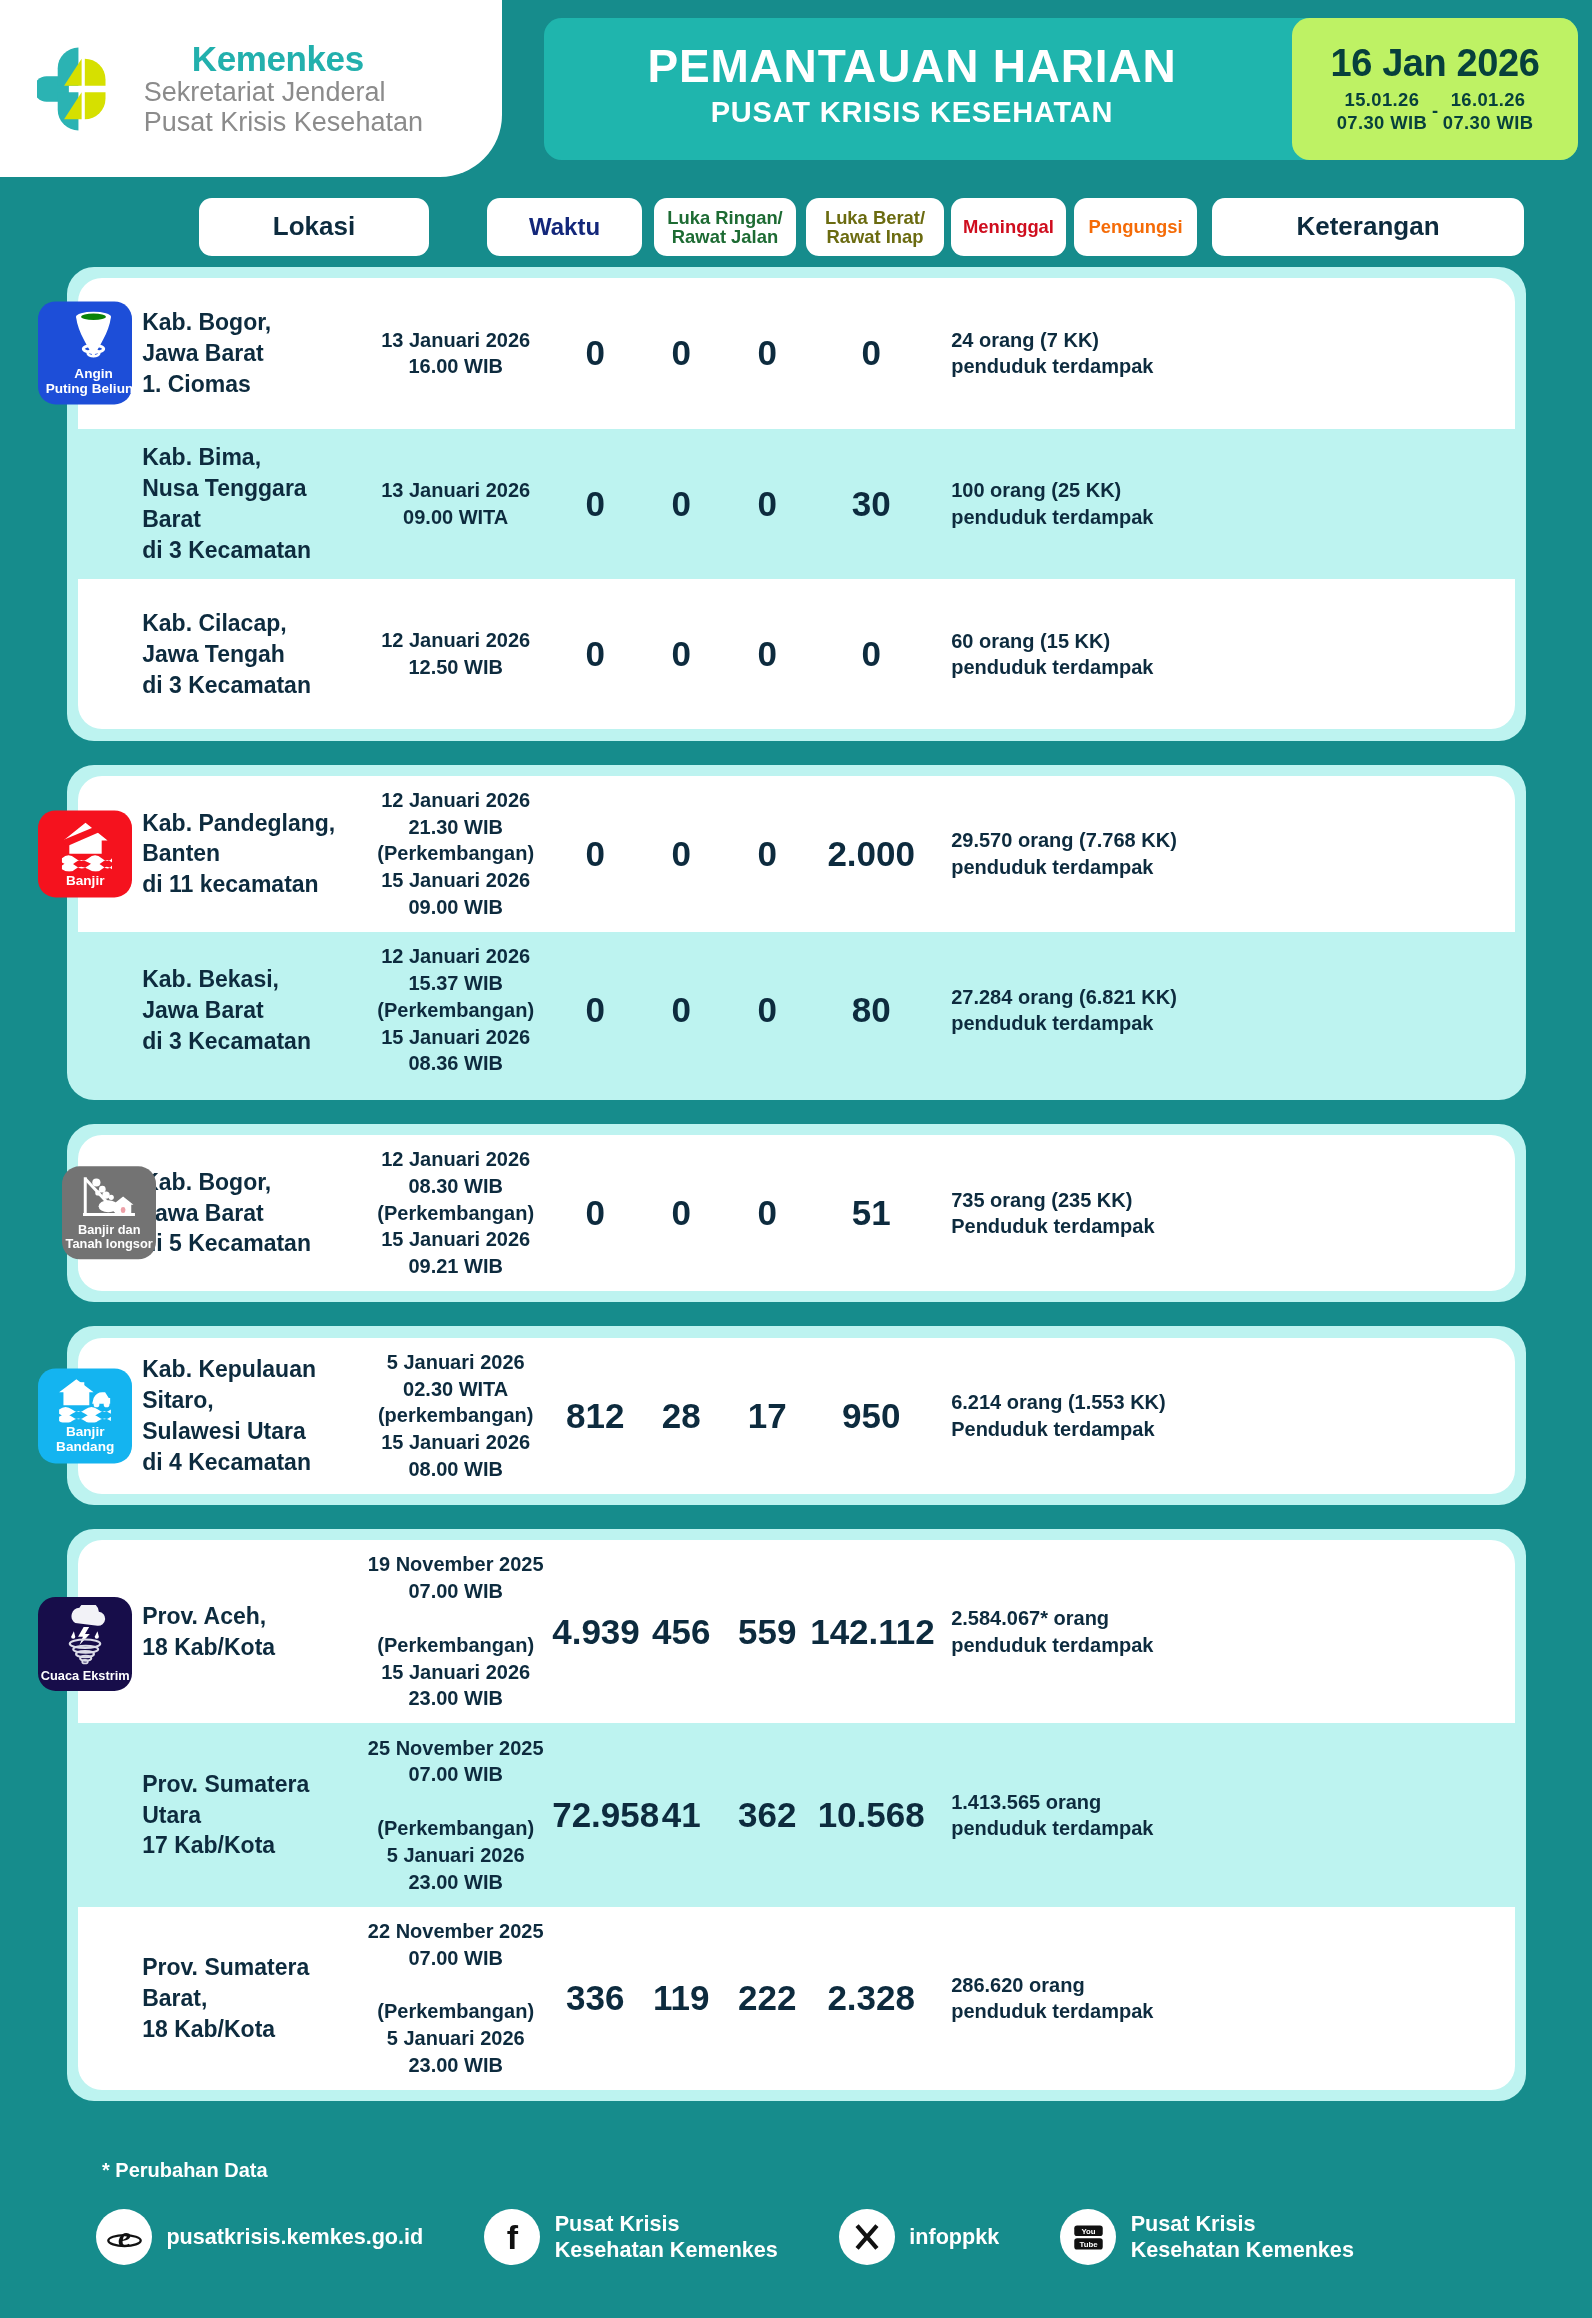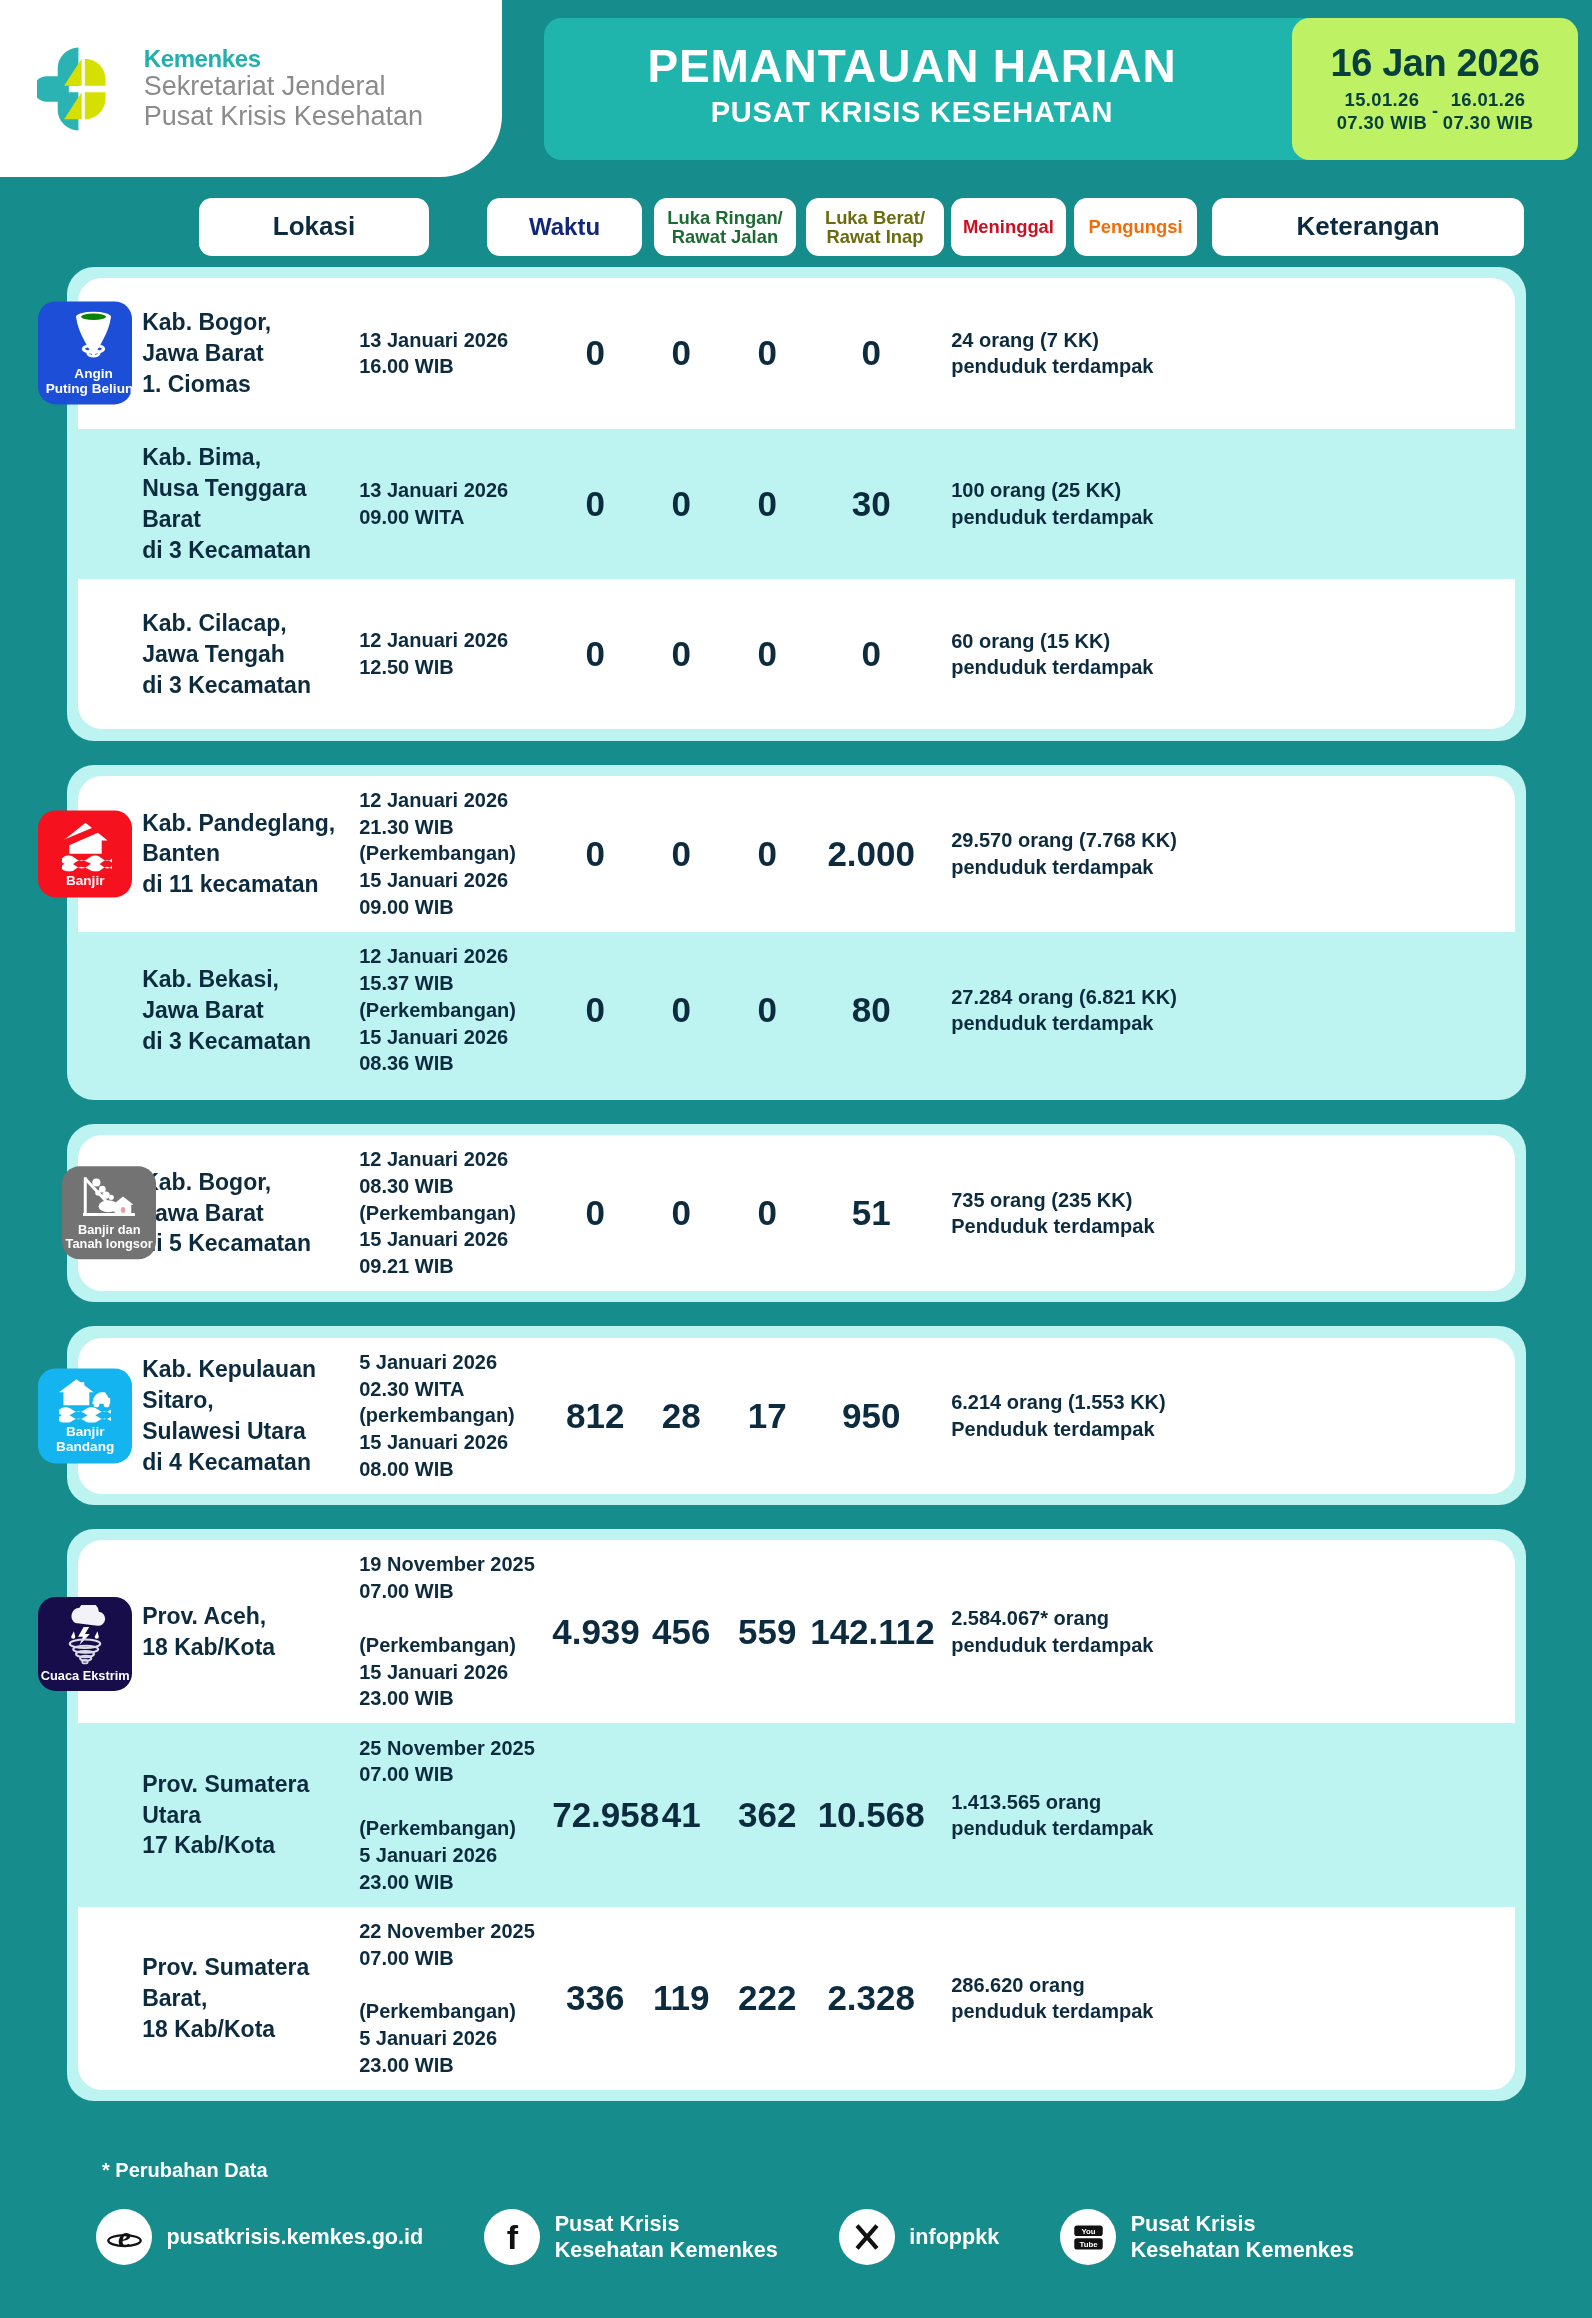--- a/index.html
+++ b/index.html
@@ -13,21 +13,21 @@
   
   .header{position:relative;height:177px;width:100%;}
   .logo-plate{
     position:absolute;left:0;top:0;width:502px;height:177px;
     background:#ffffff;border-bottom-right-radius:62px;border-top-right-radius:0;
     display:flex;align-items:center;
   }
   .logo-wrap{display:flex;align-items:center;margin-left:37px;}
   .logo-mark{width:94px;height:96px;flex:none;}
   .logo-text{margin-left:12.8px;}
-  .logo-l1{font-size:24px;font-weight:bold;color:#22b0ad;line-height:1.06;letter-spacing:-0.4px;}
+  .logo-l1{font-size:35px;font-weight:bold;color:#22b0ad;line-height:1.06;letter-spacing:-0.4px;margin-left:48px;}
   .logo-l2{font-size:27px;font-weight:normal;color:#8b8b8b;line-height:1.12;}
   .logo-l3{font-size:27px;font-weight:normal;color:#8b8b8b;line-height:1.12;}
 
   .title-band{
     position:absolute;left:544px;top:17.6px;width:1022px;height:142px;
     background:#1fb5ad;border-radius:17.6px;padding-left:12px;
   }
   .title-main{
     position:absolute;left:0;top:21px;width:736px;text-align:center;
     font-size:46px;font-weight:bold;color:#ffffff;letter-spacing:0.8px;
@@ -75,21 +75,21 @@
     padding:11.2px 0;
   }
   .row.white{background:#ffffff;}
   .row.first.white{border-top-left-radius:24px;border-top-right-radius:24px;}
   .row.last.white{border-bottom-left-radius:24px;border-bottom-right-radius:24px;}
   .row.only.white{border-radius:24px;}
   .sec-inner{padding:11.2px;}
 
   .cell{flex:none;}
   .c-loc{width:281px;padding-left:64px;box-sizing:border-box;font-size:23px;font-weight:bold;color:#0d2b3e;line-height:1.34;}
-  .c-time{width:193px;text-align:left;font-size:20px;font-weight:bold;color:#0d2b3e;line-height:1.34;}
+  .c-time{width:193px;text-align:center;font-size:20px;font-weight:bold;color:#0d2b3e;line-height:1.34;}
   .c-num{width:86px;text-align:center;font-size:35px;font-weight:bold;color:#0d2b3e;}
   .c-num.wide{width:122px;}
   .c-ket{flex:1;padding-left:19px;font-size:20px;font-weight:bold;color:#0d2b3e;line-height:1.32;}
 
   
   .badge{
     position:absolute;left:-40px;top:50%;transform:translateY(-50%);
     width:94px;border-radius:17.6px;
     display:flex;flex-direction:column;align-items:center;justify-content:center;
     padding:8px 3.2px 8px 3.2px;box-sizing:border-box;z-index:5;

